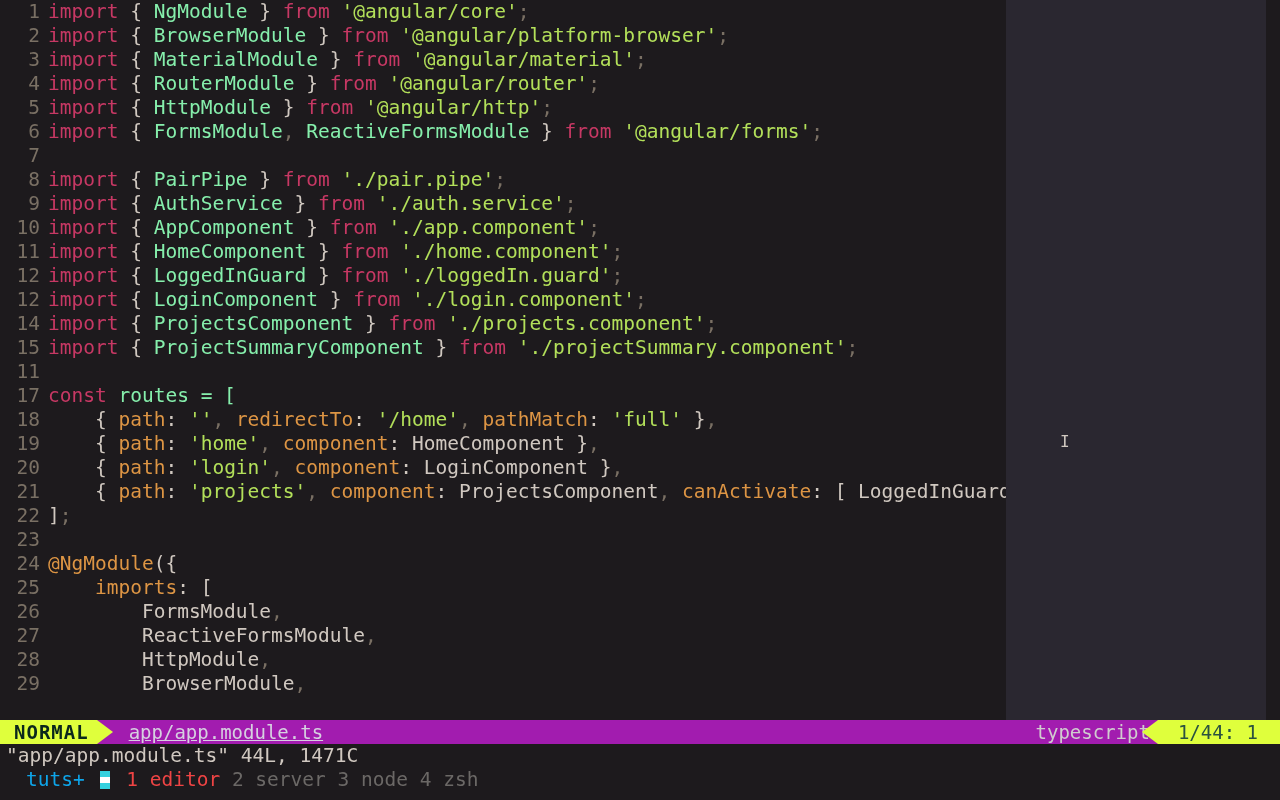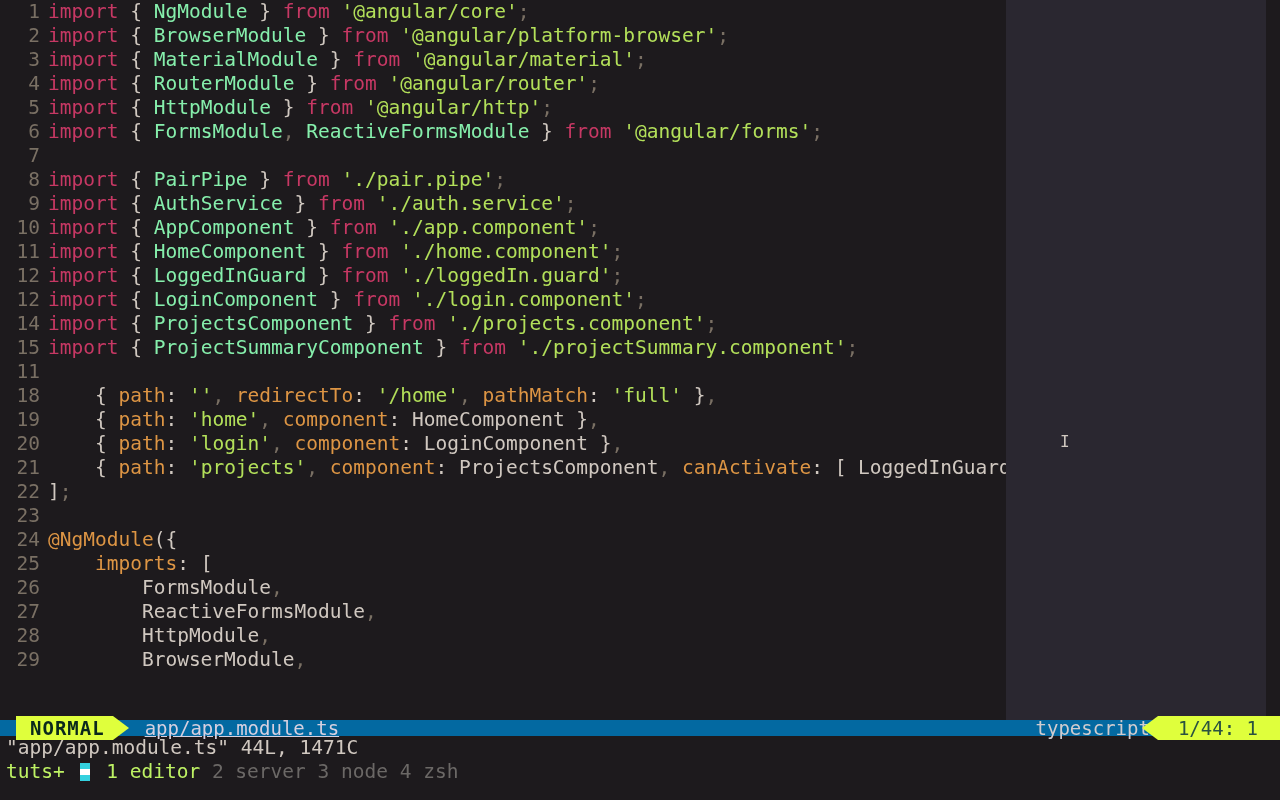--- a/index.html
+++ b/index.html
@@ -42,26 +42,25 @@
     position: absolute;
     top: 0;
     right: 14px;
     width: 260px;
     height: 720px;
     background: #2a2730;
   }
 
   .statusline {
     display: flex;
-    height: 16px;
-    background: #0369a1;
+    height: 24px;
+    background: #a21caf;
     color: #c9c6d0;
     font-size: 19px;
     align-items: center;
-    padding-left: 16px;
   }
   .mode-seg {
     background: #dfff3c;
     color: #0a281c;
     padding: 0 8px 0 14px;
     position: relative;
     font-weight: bold;
     letter-spacing: 1px;
   }
   .mode-seg::after {
@@ -101,22 +100,22 @@
 
   .tmux {
     height: 24px;
     padding-left: 6px;
     background: #1d1a1d;
     color: #d0c8c0;
     display: flex;
     align-items: center;
     white-space: pre;
   }
-  .tmux .session { color: #bef264; }
-  .tmux .active { color: #bef264; }
+  .tmux .session { color: #0ea5e9; margin-left: 20px; }
+  .tmux .active { color: #ef4444; }
   .tmux .inactive { color: #6b6866; }
   .tmux .divider {
     display: inline-block;
     width: 10px;
     height: 18px;
     background: linear-gradient(#34d1df 0 33%, #ffffff 33% 66%, #34d1df 66% 100%);
     margin: 0 4px;
     vertical-align: middle;
   }
 
@@ -140,20 +139,21 @@
       <div class="line"><span class="gutter">7</span><span class="code"></span></div>
       <div class="line"><span class="gutter">8</span><span class="code"><span class="keyword">import</span><span class="punct"> { </span><span class="ident">PairPipe</span><span class="punct"> } </span><span class="from">from</span><span class="punct"> </span><span class="string">'./pair.pipe'</span><span class="semi">;</span></span></div>
       <div class="line"><span class="gutter">9</span><span class="code"><span class="keyword">import</span><span class="punct"> { </span><span class="ident">AuthService</span><span class="punct"> } </span><span class="from">from</span><span class="punct"> </span><span class="string">'./auth.service'</span><span class="semi">;</span></span></div>
       <div class="line"><span class="gutter">10</span><span class="code"><span class="keyword">import</span><span class="punct"> { </span><span class="ident">AppComponent</span><span class="punct"> } </span><span class="from">from</span><span class="punct"> </span><span class="string">'./app.component'</span><span class="semi">;</span></span></div>
       <div class="line"><span class="gutter">11</span><span class="code"><span class="keyword">import</span><span class="punct"> { </span><span class="ident">HomeComponent</span><span class="punct"> } </span><span class="from">from</span><span class="punct"> </span><span class="string">'./home.component'</span><span class="semi">;</span></span></div>
       <div class="line"><span class="gutter">12</span><span class="code"><span class="keyword">import</span><span class="punct"> { </span><span class="ident">LoggedInGuard</span><span class="punct"> } </span><span class="from">from</span><span class="punct"> </span><span class="string">'./loggedIn.guard'</span><span class="semi">;</span></span></div>
       <div class="line"><span class="gutter">12</span><span class="code"><span class="keyword">import</span><span class="punct"> { </span><span class="ident">LoginComponent</span><span class="punct"> } </span><span class="from">from</span><span class="punct"> </span><span class="string">'./login.component'</span><span class="semi">;</span></span></div>
       <div class="line"><span class="gutter">14</span><span class="code"><span class="keyword">import</span><span class="punct"> { </span><span class="ident">ProjectsComponent</span><span class="punct"> } </span><span class="from">from</span><span class="punct"> </span><span class="string">'./projects.component'</span><span class="semi">;</span></span></div>
       <div class="line"><span class="gutter">15</span><span class="code"><span class="keyword">import</span><span class="punct"> { </span><span class="ident">ProjectSummaryComponent</span><span class="punct"> } </span><span class="from">from</span><span class="punct"> </span><span class="string">'./projectSummary.component'</span><span class="semi">;</span></span></div>
       <div class="line"><span class="gutter">11</span><span class="code"></span></div>
+      <div class="line"><span class="gutter">17</span><span class="code"><span class="keyword">const</span><span class="punct"> </span><span class="ident">routes = [</span></span></div>
       <div class="line"><span class="gutter">18</span><span class="code"><span class="punct">    { </span><span class="prop">path</span><span class="punct">: </span><span class="string">''</span><span class="comma">, </span><span class="prop">redirectTo</span><span class="punct">: </span><span class="string">'/home'</span><span class="comma">, </span><span class="prop">pathMatch</span><span class="punct">: </span><span class="string">'full'</span><span class="punct"> }</span><span class="comma">,</span></span></div>
       <div class="line"><span class="gutter">19</span><span class="code"><span class="punct">    { </span><span class="prop">path</span><span class="punct">: </span><span class="string">'home'</span><span class="comma">, </span><span class="prop">component</span><span class="punct">: HomeComponent }</span><span class="comma">,</span></span></div>
       <div class="line"><span class="gutter">20</span><span class="code"><span class="punct">    { </span><span class="prop">path</span><span class="punct">: </span><span class="string">'login'</span><span class="comma">, </span><span class="prop">component</span><span class="punct">: LoginComponent }</span><span class="comma">,</span></span></div>
       <div class="line"><span class="gutter">21</span><span class="code"><span class="punct">    { </span><span class="prop">path</span><span class="punct">: </span><span class="string">'projects'</span><span class="comma">, </span><span class="prop">component</span><span class="punct">: ProjectsComponent</span><span class="comma">, </span><span class="prop">canActivate</span><span class="punct">: [ LoggedInGuard ] }</span></span></div>
       <div class="line"><span class="gutter">22</span><span class="code"><span class="punct">]</span><span class="semi">;</span></span></div>
       <div class="line"><span class="gutter">23</span><span class="code"></span></div>
       <div class="line"><span class="gutter">24</span><span class="code"><span class="decorator">@NgModule</span><span class="punct">({</span></span></div>
       <div class="line"><span class="gutter">25</span><span class="code"><span class="punct">    </span><span class="prop">imports</span><span class="punct">: [</span></span></div>
       <div class="line"><span class="gutter">26</span><span class="code"><span class="punct">        FormsModule</span><span class="comma">,</span></span></div>
       <div class="line"><span class="gutter">27</span><span class="code"><span class="punct">        ReactiveFormsModule</span><span class="comma">,</span></span></div>

